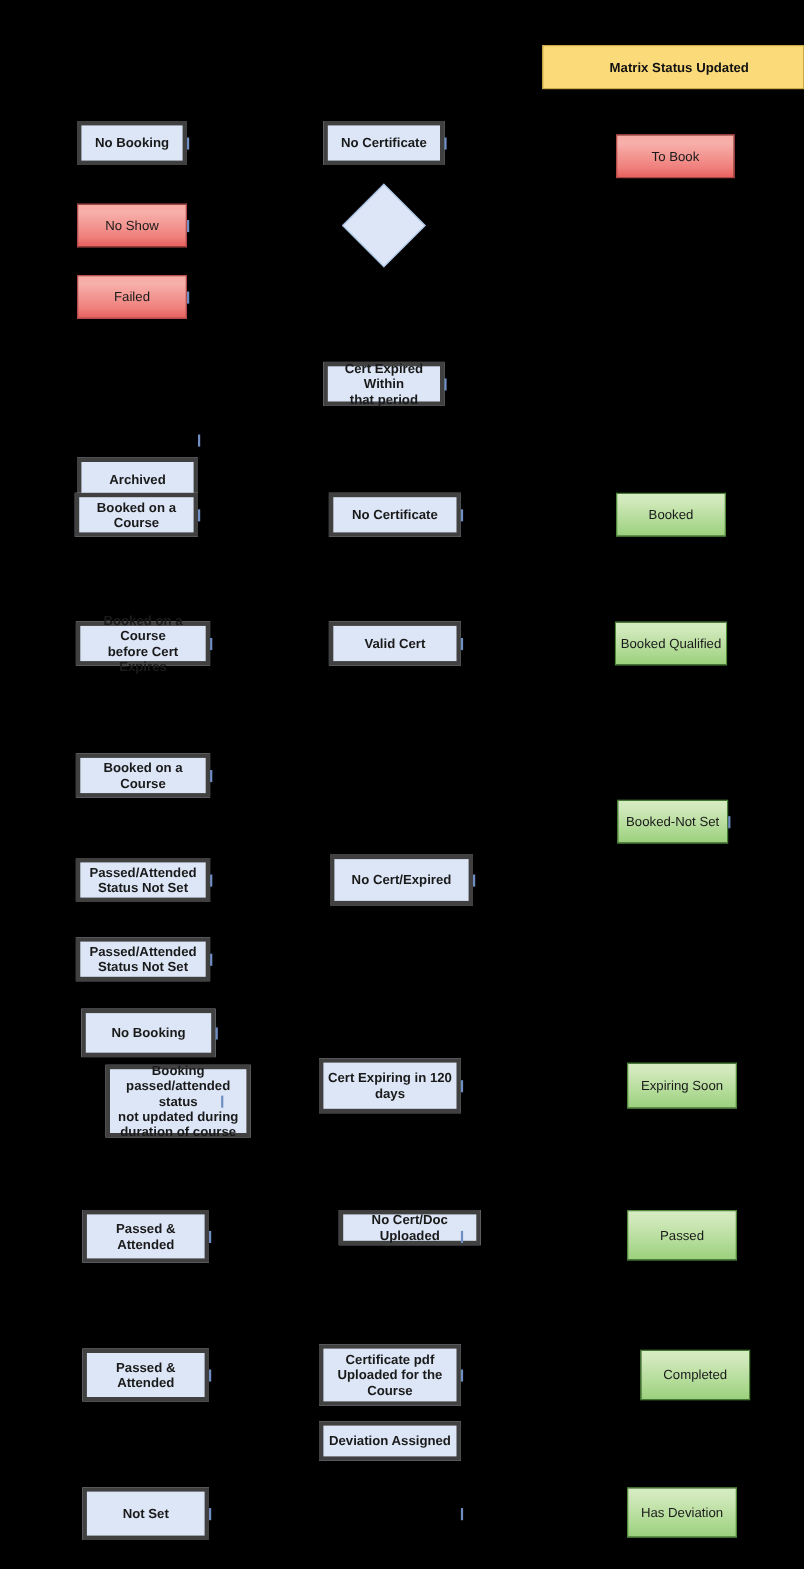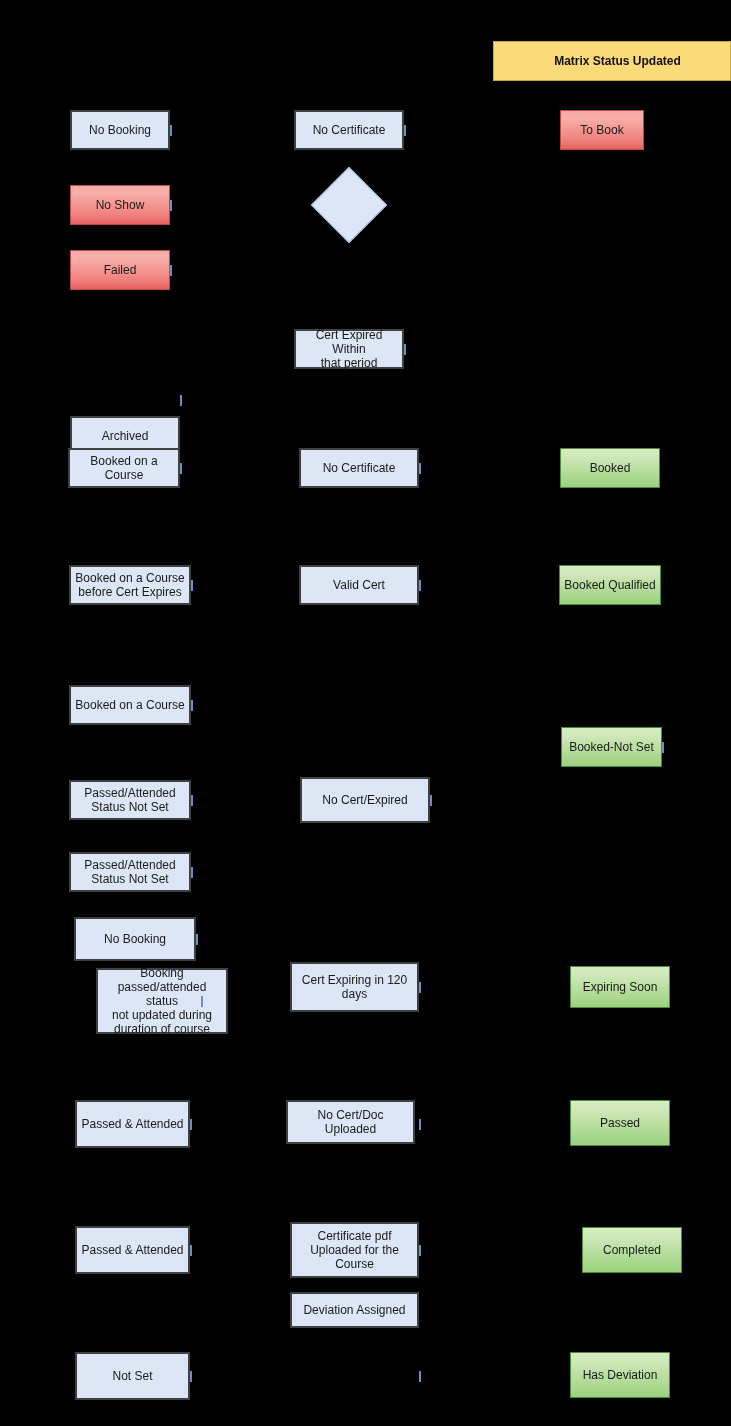--- a/index.html
+++ b/index.html
@@ -22,22 +22,23 @@
     align-items: center;
     justify-content: center;
     text-align: center;
     line-height: 1.18;
     color: #1a1a1a;
     white-space: pre-line;
     padding: 2px 4px;
   }
   .node.blue {
     background: #dce6f6;
-    border: 2px solid #404040;
+    border: 4px solid #404040;
     font-size: 12px;
+    font-weight: bold;
   }
   .node.red {
     background: linear-gradient(to bottom, #f8a9a4 0%, #f7b0ab 18%, #ef7f7b 78%, #e8615f 100%);
     border: 1px solid #b84b48;
     font-size: 12px;
   }
   .node.green {
     background: linear-gradient(to bottom, #d6ecc2 0%, #cfe8b9 20%, #a8d78c 80%, #9bd07d 100%);
     border: 1px solid #4e8a3a;
     font-size: 12px;
@@ -73,21 +74,21 @@
 
   <div class="node yellow" id="header-box" style="left: 493px; top: 41px; width: 238px; height: 40px;">
     <span>Matrix Status Updated</span>
   </div>
 
   <div id="nodes-layer">
       <div class="node blue" style="left: 70px; top: 110px; width: 100px; height: 40px;"><span>No Booking</span></div>
       <div class="stub" style="left: 170px; top: 125px; width: 2px; height: 11px;"></div>
       <div class="node blue" style="left: 294px; top: 110px; width: 110px; height: 40px;"><span>No Certificate</span></div>
       <div class="stub" style="left: 404px; top: 125px; width: 2px; height: 11px;"></div>
-      <div class="node red" style="left: 560px; top: 110px; width: 84px; height: 40px; text-align: right;"><span>To Book</span></div>
+      <div class="node red" style="left: 560px; top: 122px; width: 108px; height: 40px; text-align: right;"><span>To Book</span></div>
       <div class="node red" style="left: 70px; top: 185px; width: 100px; height: 40px;"><span>No Show</span></div>
       <div class="stub" style="left: 170px; top: 200px; width: 2px; height: 11px;"></div>
       <div class="node diamond-wrap" style="left: 322px; top: 178px; width: 54px; height: 54px;"><div class="diamond-shape" style="left: 0px; top: 0px; width: 54px; height: 54px;"></div></div>
       <div class="node red" style="left: 70px; top: 250px; width: 100px; height: 40px;"><span>Failed</span></div>
       <div class="stub" style="left: 170px; top: 265px; width: 2px; height: 11px;"></div>
       <div class="node blue" style="left: 294px; top: 329px; width: 110px; height: 40px;"><span>Cert Expired Within
 that period</span></div>
       <div class="stub" style="left: 404px; top: 344px; width: 2px; height: 11px;"></div>
       <div class="node blue" style="left: 70px; top: 380px; width: 110px; height: 40px; margin-top: 36px;"><span>Archived</span></div>
       <div class="stub" style="left: 180px; top: 395px; width: 2px; height: 11px;"></div>
@@ -121,21 +122,21 @@
 passed/attended status
 not updated during
 duration of course</span></div>
       <div class="stub" style="left: 201px; top: 996px; width: 2px; height: 11px;"></div>
       <div class="node blue" style="left: 290px; top: 962px; width: 129px; height: 50px;"><span>Cert Expiring in 120
 days</span></div>
       <div class="stub" style="left: 419px; top: 982px; width: 2px; height: 11px;"></div>
       <div class="node green" style="left: 570px; top: 966px; width: 100px; height: 42px;"><span>Expiring Soon</span></div>
       <div class="node blue" style="left: 75px; top: 1100px; width: 115px; height: 48px;"><span>Passed &amp; Attended</span></div>
       <div class="stub" style="left: 190px; top: 1119px; width: 2px; height: 11px;"></div>
-      <div class="node blue" style="left: 286px; top: 1100px; width: 129px; height: 44px;"><span>No Cert/Doc Uploaded</span></div>
+      <div class="node blue" style="left: 308px; top: 1100px; width: 129px; height: 32px;"><span>No Cert/Doc Uploaded</span></div>
       <div class="stub" style="left: 419px; top: 1119px; width: 2px; height: 11px;"></div>
       <div class="node green" style="left: 570px; top: 1100px; width: 100px; height: 46px;"><span>Passed</span></div>
       <div class="node blue" style="left: 75px; top: 1226px; width: 115px; height: 48px;"><span>Passed &amp; Attended</span></div>
       <div class="stub" style="left: 190px; top: 1245px; width: 2px; height: 11px;"></div>
       <div class="node blue" style="left: 290px; top: 1222px; width: 129px; height: 56px;"><span>Certificate pdf
 Uploaded for the
 Course</span></div>
       <div class="stub" style="left: 419px; top: 1245px; width: 2px; height: 11px;"></div>
       <div class="node green" style="left: 582px; top: 1227px; width: 100px; height: 46px;"><span>Completed</span></div>
       <div class="node blue" style="left: 75px; top: 1352px; width: 115px; height: 48px;"><span>Not Set</span></div>

